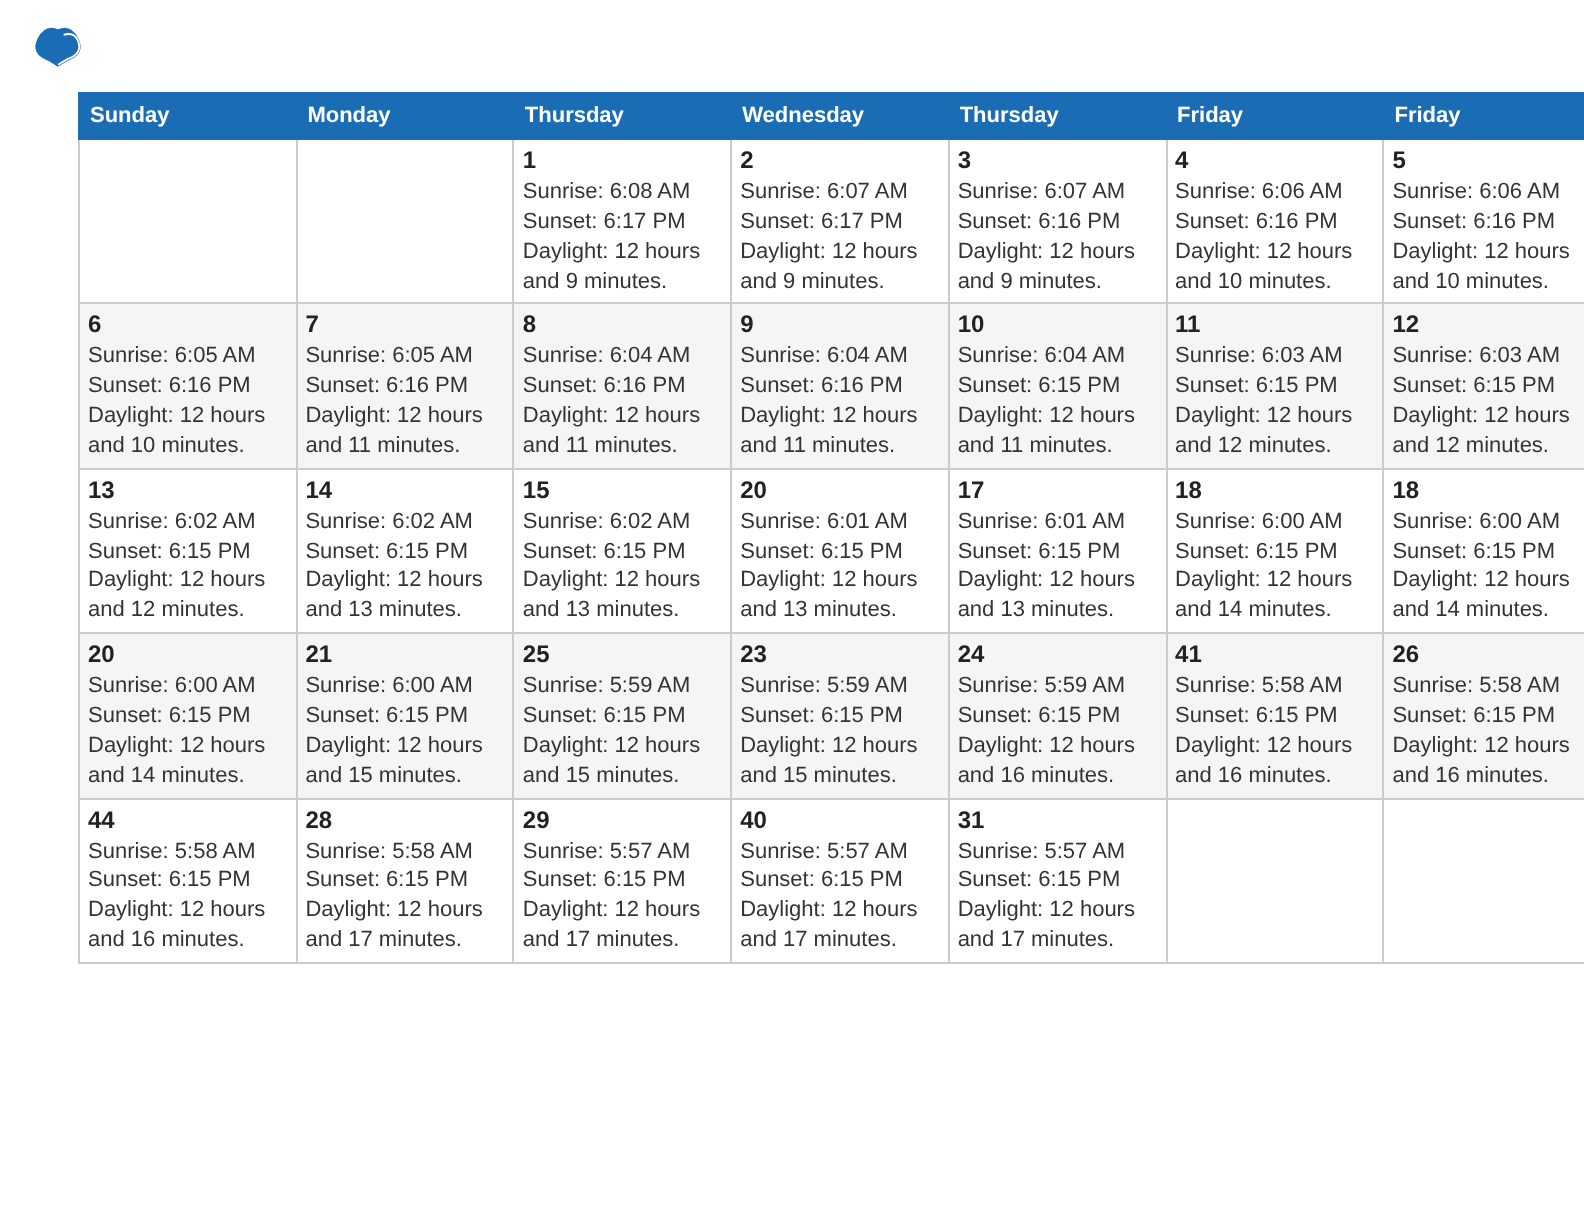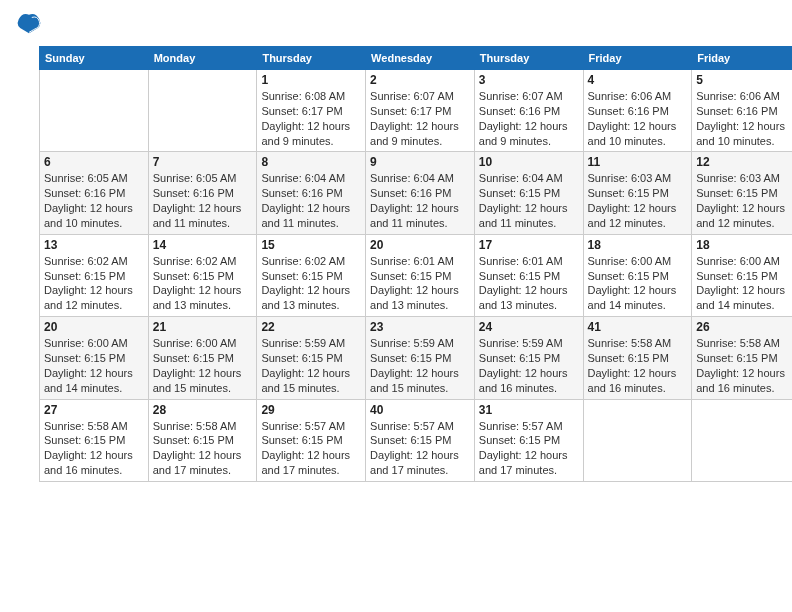--- a/index.html
+++ b/index.html
@@ -258,21 +258,21 @@
 Sunset: 6:15 PM
 Daylight: 12 hours and 14 minutes.</div>
           </td>
           <td>
             <span class="day-num">21</span>
             <div class="day-info" style="white-space: pre-line;">Sunrise: 6:00 AM
 Sunset: 6:15 PM
 Daylight: 12 hours and 15 minutes.</div>
           </td>
           <td>
-            <span class="day-num">22</span>
+            <span class="day-num">25</span>
             <div class="day-info" style="white-space: pre-line;">Sunrise: 5:59 AM
 Sunset: 6:15 PM
 Daylight: 12 hours and 15 minutes.</div>
           </td>
           <td>
             <span class="day-num">23</span>
             <div class="day-info" style="white-space: pre-line;">Sunrise: 5:59 AM
 Sunset: 6:15 PM
 Daylight: 12 hours and 15 minutes.</div>
           </td>
@@ -290,21 +290,21 @@
           </td>
           <td>
             <span class="day-num">26</span>
             <div class="day-info" style="white-space: pre-line;">Sunrise: 5:58 AM
 Sunset: 6:15 PM
 Daylight: 12 hours and 16 minutes.</div>
           </td>
         </tr>
         <tr>
           <td>
-            <span class="day-num">27</span>
+            <span class="day-num">44</span>
             <div class="day-info" style="white-space: pre-line;">Sunrise: 5:58 AM
 Sunset: 6:15 PM
 Daylight: 12 hours and 16 minutes.</div>
           </td>
           <td>
             <span class="day-num">28</span>
             <div class="day-info" style="white-space: pre-line;">Sunrise: 5:58 AM
 Sunset: 6:15 PM
 Daylight: 12 hours and 17 minutes.</div>
           </td>

